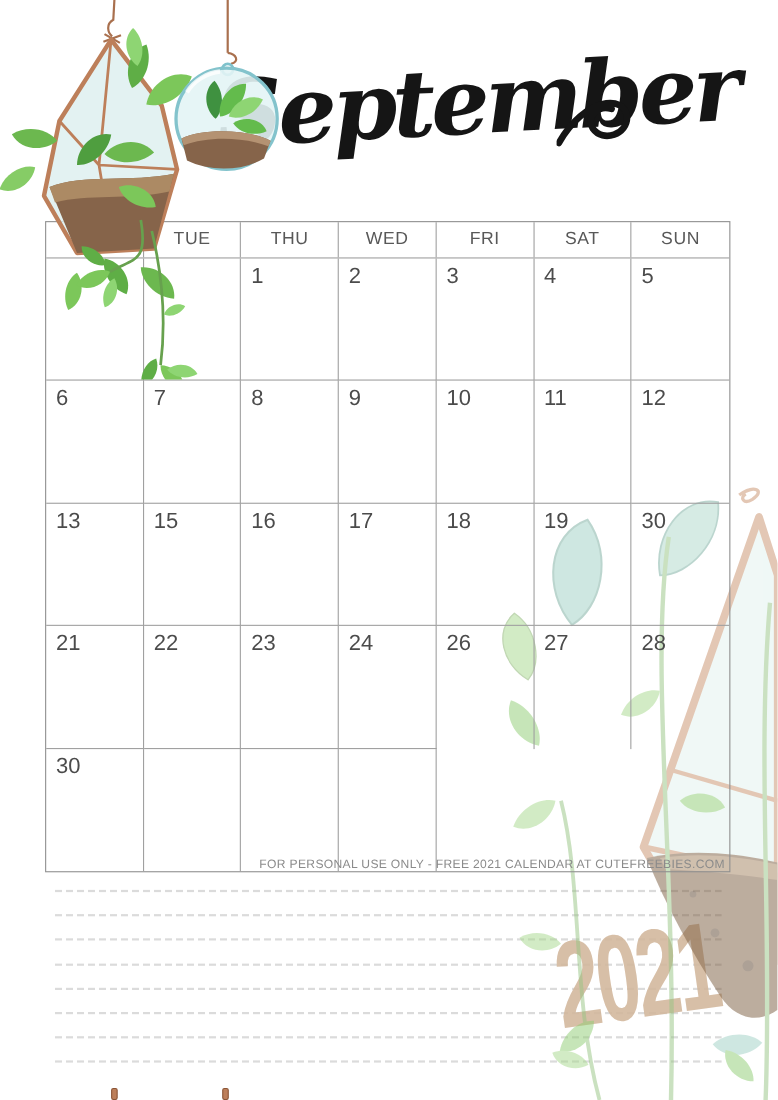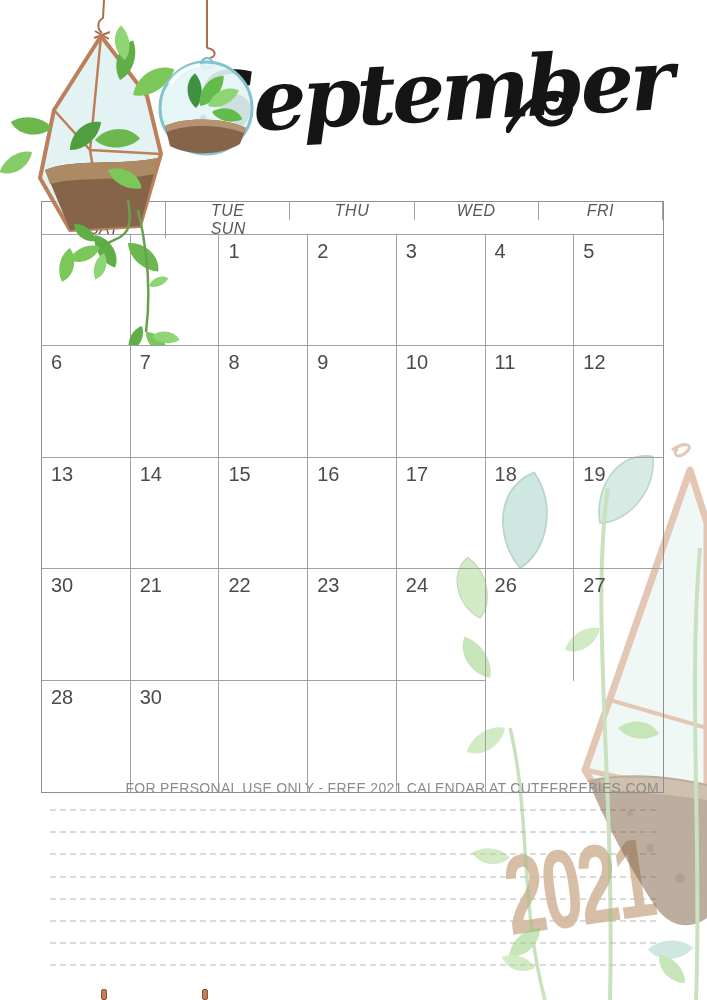--- a/index.html
+++ b/index.html
@@ -18,23 +18,22 @@
   }
   .flourish{position:absolute;left:506px;top:78px;z-index:6;}
 
   
   .calendar{
     position:absolute;left:41px;top:201px;width:623px;height:592px;
     border:1.5px solid #8f8f8f;box-sizing:border-box;z-index:5;
     display:flex;flex-direction:column;background:transparent;
   }
   .weekrow{
-    display:grid;grid-template-columns:repeat(5,1fr);height:32px;flex:0 0 32px;
+    display:grid;grid-template-columns:repeat(7,1fr);height:32px;flex:0 0 32px;
     border-bottom:1px solid var(--grid_line,#a0a0a0);
-    font-style:italic;
   }
   .wcell{
     display:flex;align-items:center;justify-content:center;
     font-size:16px;letter-spacing:.5px;color:var(--weekday,#585858);
     border-right:1px solid var(--grid_line,#a0a0a0);
   }
   .wcell:last-child{border-right:none;}
   .dgrid{
     display:grid;grid-template-columns:repeat(7,1fr);grid-auto-rows:1fr;flex:1;
   }
@@ -43,21 +42,21 @@
     border-bottom:1px solid var(--grid_line,#a0a0a0);
     padding:5px 0 0 9px;box-sizing:border-box;overflow:hidden;
   }
   .cell:nth-child(7n){border-right:none;}
   .cell:nth-last-child(-n+7){border-bottom:none;}
   .num{font-size:20px;color:var(--date_text,#4b4b4b);}
 
   
   .fineprint{
     position:absolute;left:41px;top:780px;width:618px;z-index:7;
-    text-align:right;font-size:14px;letter-spacing:.3px;
+    text-align:right;font-size:11px;letter-spacing:.3px;
     color:var(--fineprint,#8b8b8b);
   }
 
   
   .notes{position:absolute;left:50px;top:809px;width:606px;z-index:1;}
   .nline{
     height:2px;margin-bottom:20.2px;
     background:repeating-linear-gradient(90deg,var(--dashed_line,#dbdbdb) 0 6px,transparent 6px 10px);
   }
 
@@ -152,21 +151,20 @@
         <div class="cell"><span class="num">4</span></div>
         <div class="cell"><span class="num">5</span></div>
         <div class="cell"><span class="num">6</span></div>
         <div class="cell"><span class="num">7</span></div>
         <div class="cell"><span class="num">8</span></div>
         <div class="cell"><span class="num">9</span></div>
         <div class="cell"><span class="num">10</span></div>
         <div class="cell"><span class="num">11</span></div>
         <div class="cell"><span class="num">12</span></div>
         <div class="cell"><span class="num">13</span></div>
-        <div class="cell"><span class="num">14</span></div>
         <div class="cell"><span class="num">15</span></div>
         <div class="cell"><span class="num">16</span></div>
         <div class="cell"><span class="num">17</span></div>
         <div class="cell"><span class="num">18</span></div>
         <div class="cell"><span class="num">19</span></div>
         <div class="cell"><span class="num">30</span></div>
         <div class="cell"><span class="num">21</span></div>
         <div class="cell"><span class="num">22</span></div>
         <div class="cell"><span class="num">23</span></div>
         <div class="cell"><span class="num">24</span></div>

